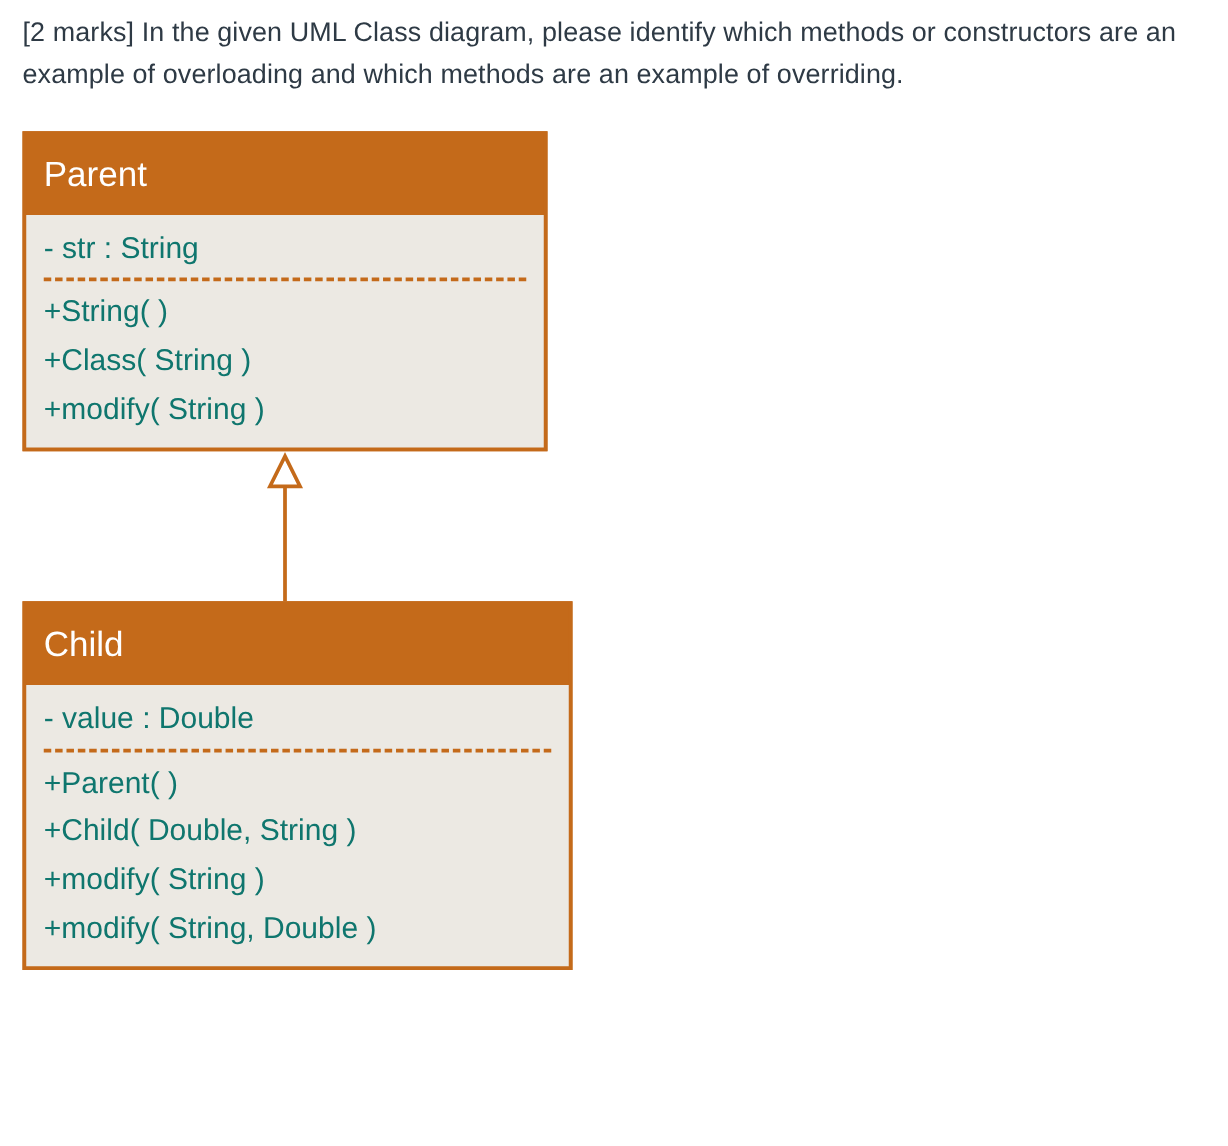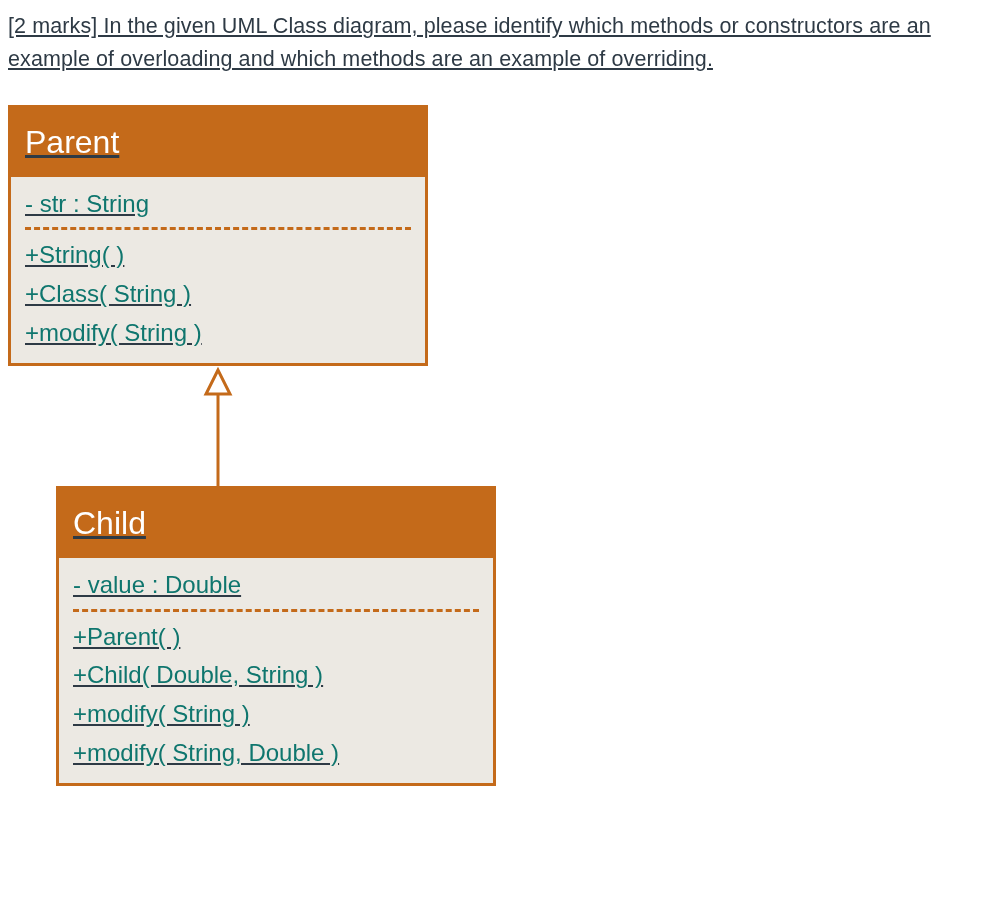--- a/index.html
+++ b/index.html
@@ -4,23 +4,22 @@
 <style>
   html, body {
     margin: 0;
     padding: 0;
     background: #ffffff;
     font-family: "Segoe UI", "Helvetica Neue", Arial, sans-serif;
     color: #2e3a45;
     width: 982px;
   }
   .page {
-    padding: 8px 18px 20px 8px;
+    padding: 8px 18px 20px 18px;
     box-sizing: border-box;
-    text-decoration: underline;
   }
   .question {
     font-size: 21.5px;
     line-height: 1.55;
     color: #2e3a45;
     margin: 2px 0 28px 0;
     letter-spacing: 0.1px;
   }
   .diagram-wrap {
     position: relative;
@@ -28,21 +27,21 @@
   }
   .uml-class {
     width: 420px;
     border: 3px solid #c46a1a;
     background: #c46a1a;
     box-sizing: border-box;
   }
   .uml-title {
     background: #c46a1a;
     color: #ffffff;
-    font-size: 32px;
+    font-size: 28px;
     padding: 16px 14px 16px 14px;
     font-weight: 400;
   }
   .uml-body {
     background: #ece9e3;
     color: #0f766e;
     font-size: 24px;
     line-height: 1.45;
     padding: 6px 14px 10px 14px;
   }
@@ -83,21 +82,21 @@
 
     <svg class="svg-connector" width="420" height="120">
       <g stroke="#c46a1a" stroke-width="3" fill="none">
 
         <polygon points="210,4 198,28 222,28" fill="#ffffff"></polygon>
 
         <line x1="210" y1="28" x2="210" y2="120"></line>
       </g>
     </svg>
 
-    <div class="uml-class" style="width:440px;margin-left:48px;">
+    <div class="uml-class" style="width:440px;">
       <div class="uml-title">Child</div>
       <div class="uml-body">
         <div class="uml-attr">- value : Double</div>
         <hr class="uml-divider">
         <div class="uml-op">+Parent( )</div>
         <div class="uml-op">+Child( Double, String )</div>
         <div class="uml-op">+modify( String )</div>
         <div class="uml-op">+modify( String, Double )</div>
       </div>
     </div>

